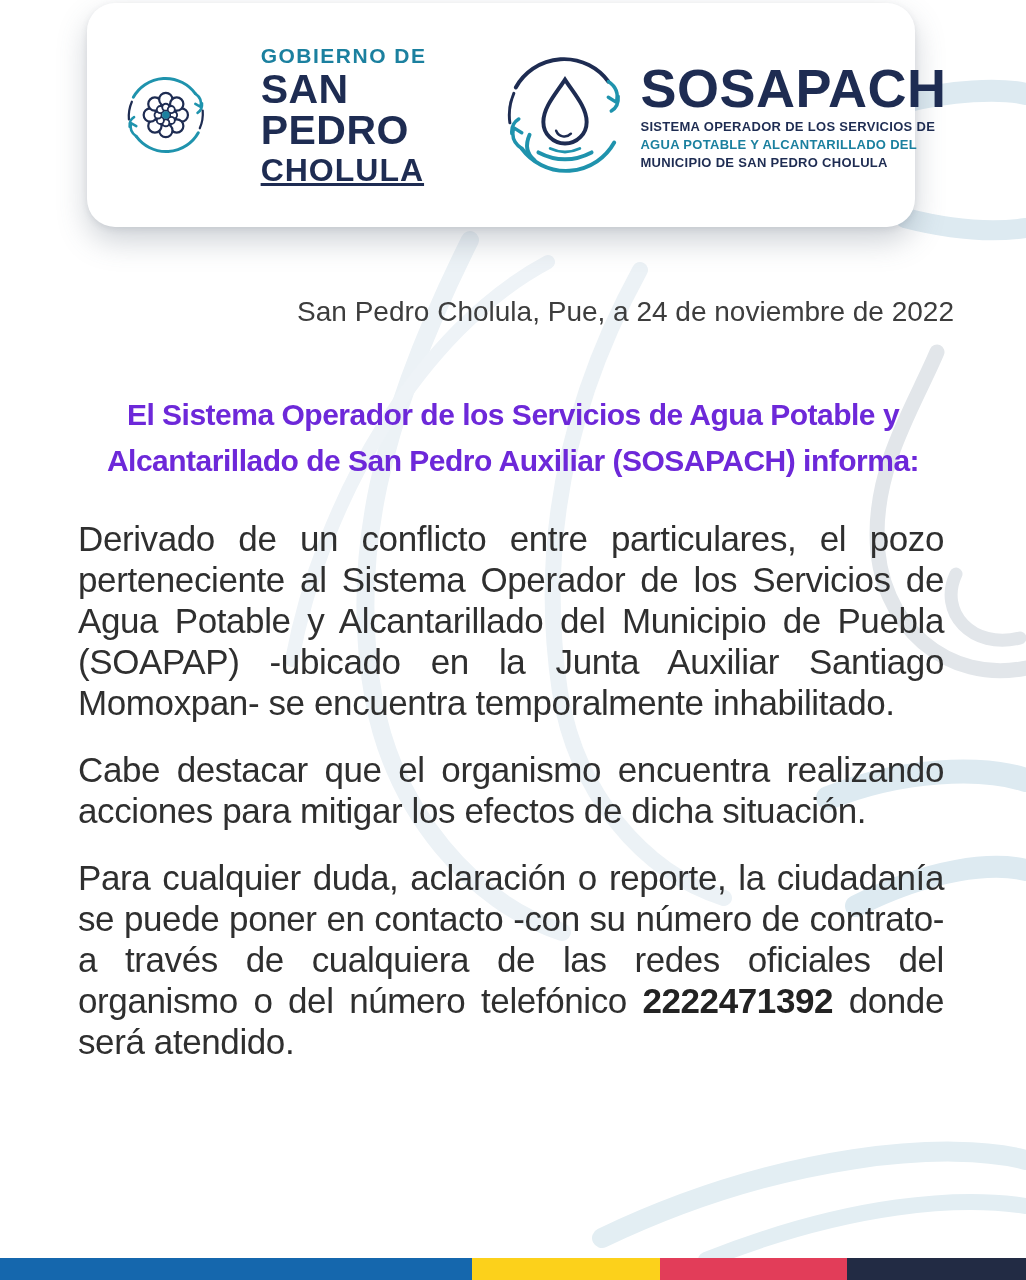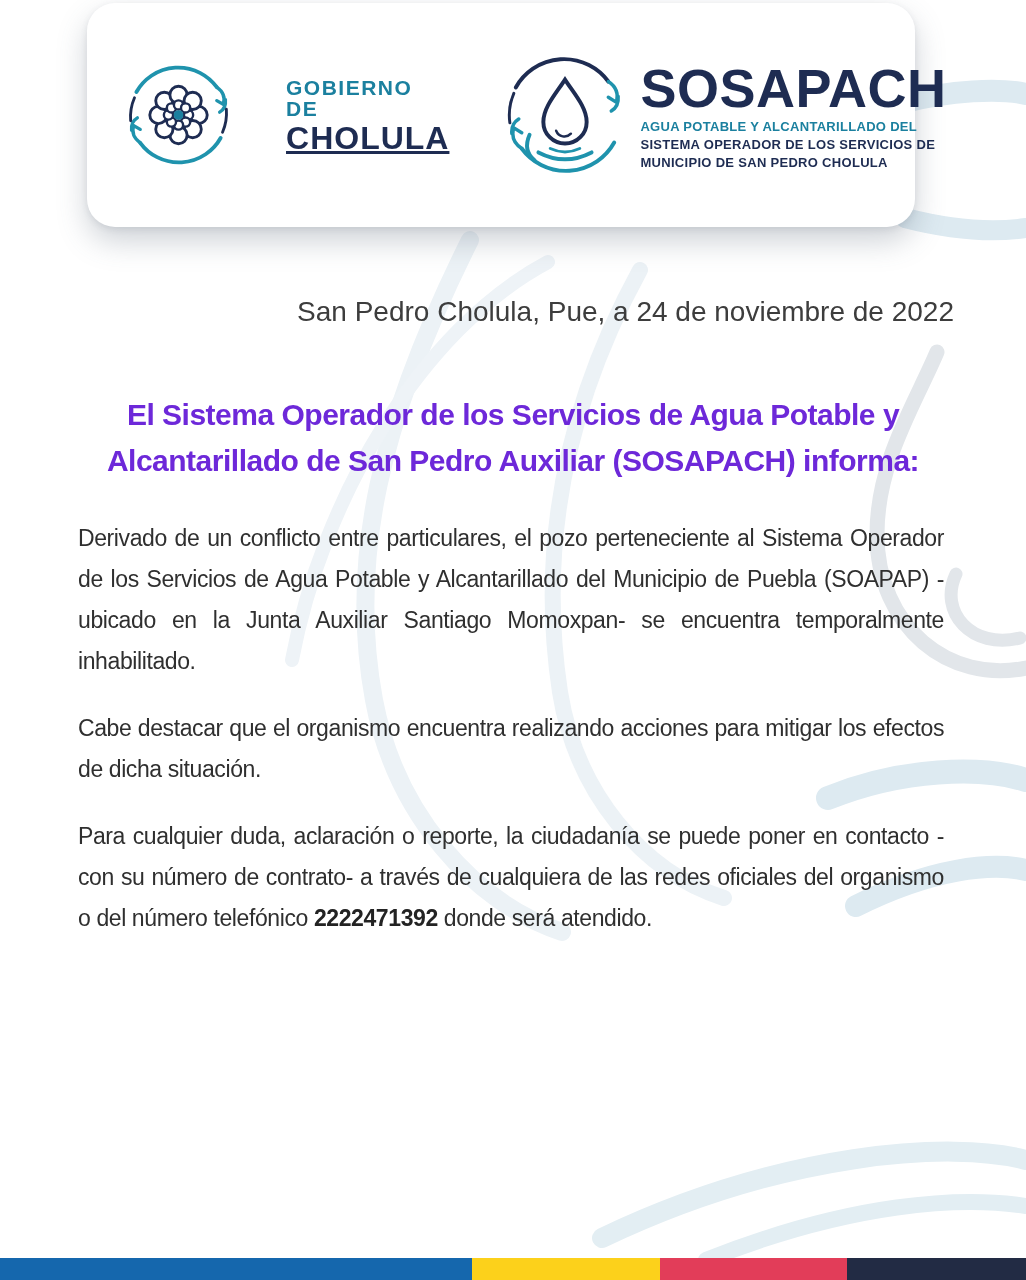--- a/index.html
+++ b/index.html
@@ -38,21 +38,21 @@
   .doc-title{
     position:absolute;top:392px;left:68px;right:68px;z-index:1;
     text-align:center;font-weight:bold;color:#6d28d9;
     font-size:30px;line-height:46px;letter-spacing:-0.5px;margin:0;
   }
   .text-body{
     position:absolute;top:518px;left:78px;width:870px;z-index:1;
   }
   .text-body p{
     margin:0 4px 26px 0;
-    font-size:23px;line-height:41px;letter-spacing:-0.4px;color:#2f2f2f;
+    font-size:35px;line-height:41px;letter-spacing:-0.4px;color:#2f2f2f;
     text-align:justify;text-align-last:left;
   }
   .phone{font-weight:bold;color:#232323;}
 
   
   .footer-bar{
     position:absolute;left:0;bottom:0;width:1026px;height:22px;z-index:3;
     display:flex;
   }
   .footer-seg{height:100%;}
@@ -113,20 +113,21 @@
           <circle cx="-7.4" cy="7.4" r="4.8"></circle>
         <circle cx="-10.5" cy="0" r="4.8"></circle>
           <circle cx="-7.4" cy="-7.4" r="4.8"></circle>
         <circle cx="0" cy="-10.5" r="4.8"></circle>
           <circle cx="7.4" cy="-7.4" r="4.8"></circle>
       </g>
       <circle cx="0" cy="0" r="5" fill="#1b809f"></circle>
     </svg>
     <div class="gob-text">
       <div class="gob-line1">GOBIERNO DE</div>
+      <div class="gob-line2">SAN PEDRO</div>
       <div class="gob-line3">CHOLULA</div>
     </div>
   </div>
 
   <div class="logo-block logo-sosapach">
     <svg width="126" height="128" viewBox="-64 -64 128 128">
       <g fill="none" stroke-linecap="round">
         <path d="M -50 -28 A 56 56 0 0 1 44 -34" stroke="#1e2c52" stroke-width="4"></path>
         <path d="M 44 -34 q 12 8 8 21 l -8 -5 m 10 -1 q 1 10 -7 15" stroke="#1f93ad" stroke-width="3.5"></path>
         <path d="M 50 28 A 56 56 0 0 1 -44 34" stroke="#1f93ad" stroke-width="4"></path>
@@ -136,22 +137,22 @@
       <path d="M 0 -36 C 9 -22 22 -8 22 7 A 22 22 0 1 1 -22 7 C -22 -8 -9 -22 0 -36 Z" fill="#ffffff" stroke="#1e2c52" stroke-width="4"></path>
       <path d="M -9 16 a 9 9 0 0 0 15 3" fill="none" stroke="#1e2c52" stroke-width="2.5" stroke-linecap="round"></path>
       <g fill="none" stroke="#1f93ad" stroke-linecap="round">
         <path d="M -27 38 q 27 14 54 0" stroke-width="4"></path>
         <path d="M -15 34 q 15 7 30 0" stroke-width="3"></path>
         <path d="M -36 20 q -7 16 5 26" stroke-width="4"></path>
       </g>
     </svg>
     <div class="sos-text">
       <div class="sos-title">SOSAPACH</div>
+      <div class="sos-sub sub-navy">SISTEMA OPERADOR DE LOS SERVICIOS DE</div>
       <div class="sos-sub sub-teal">AGUA POTABLE Y ALCANTARILLADO DEL</div>
-      <div class="sos-sub sub-navy">SISTEMA OPERADOR DE LOS SERVICIOS DE</div>
       <div class="sos-sub sub-navy">MUNICIPIO DE SAN PEDRO CHOLULA</div>
     </div>
   </div>
 </div>
 
 <div class="dateline">San Pedro Cholula, Pue, a 24 de noviembre de 2022</div>
 
 <h1 class="doc-title">
   <span style="display:block">El Sistema Operador de los Servicios de Agua Potable y</span>
   <span style="display:block">Alcantarillado de San Pedro Auxiliar (SOSAPACH) informa:</span>

